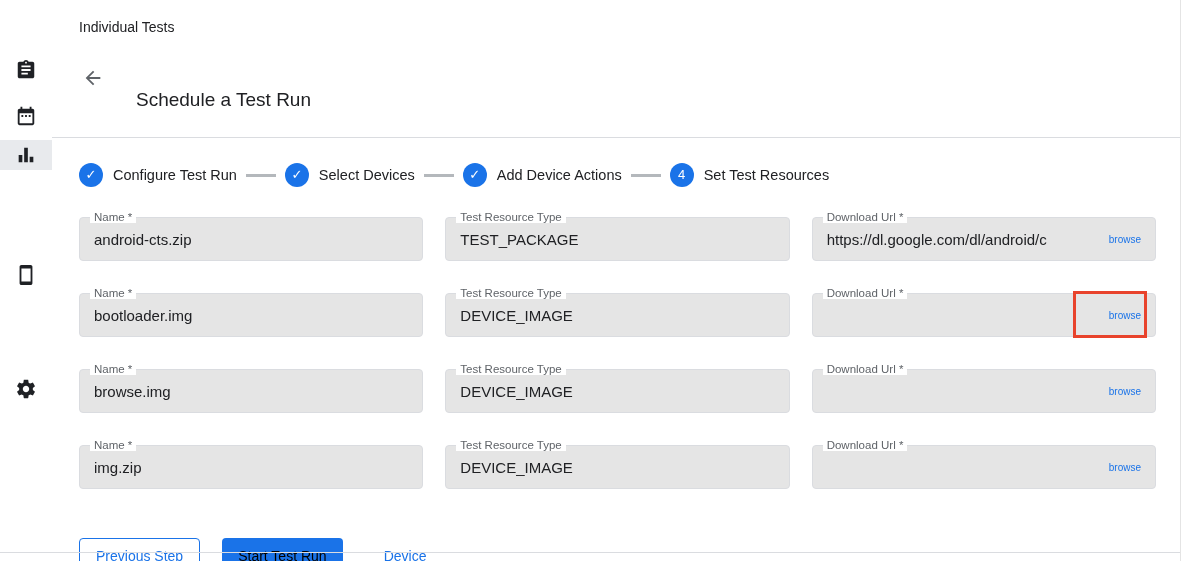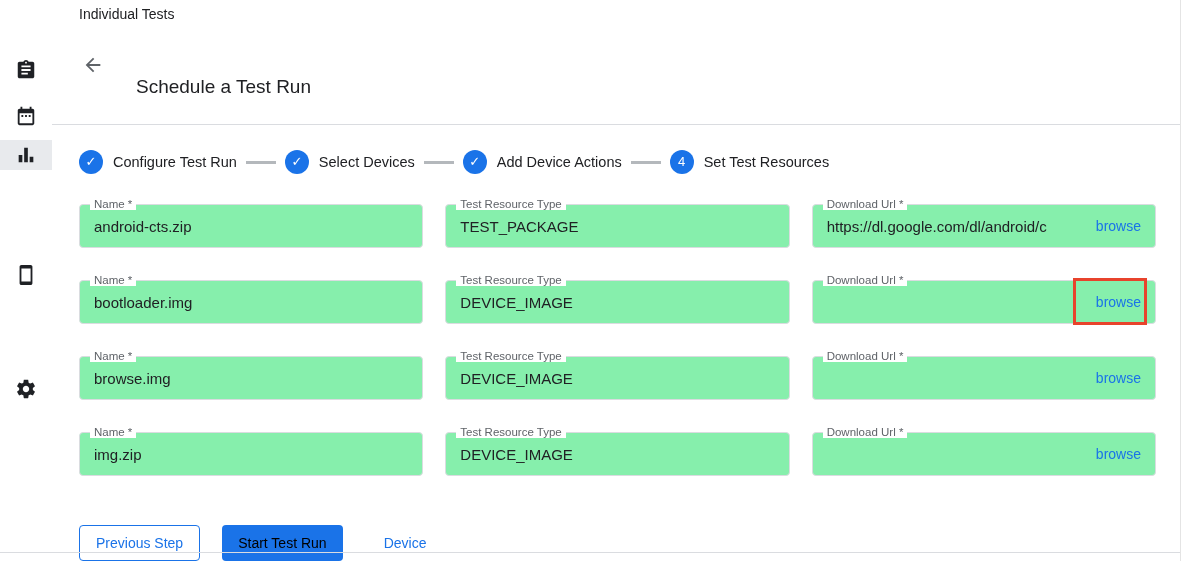--- a/index.html
+++ b/index.html
@@ -37,21 +37,21 @@
   .nav-item svg { width: 22px; height: 22px; fill: #1f2125; }
   .nav-item.active { background: #e8eaed; }
 
   
   .content {
     position: absolute; left: 52px; right: 0; top: 0; bottom: 0;
     padding: 0 24px 0 27px;
   }
 
   .breadcrumb {
-    padding-top: 6px;
+    padding-top: 19px;
     font-size: 14px;
     color: #202124;
   }
   .title-row {
     margin-top: 10px;
     display: flex; align-items: center;
   }
   .back-btn {
     width: 24px; height: 24px;
     display: inline-flex; align-items: center; justify-content: center;
@@ -108,21 +108,21 @@
     display: grid;
     grid-template-columns: repeat(3, 1fr);
     column-gap: 22px;
     row-gap: 32px;
   }
   .field {
     position: relative;
     height: 44px;
     border: 1px solid #dadce0;
     border-radius: 4px;
-    background: #86efac;
+    background: #e5e5e5;
     display: flex; align-items: center;
     padding: 0 14px;
   }
   .flabel {
     position: absolute;
     top: -7px; left: 10px;
     background: #fff;
     padding: 0 4px;
     font-size: 11.5px;
     color: #5f6368;
@@ -131,21 +131,21 @@
   .fvalue {
     flex: 1;
     font-size: 15px;
     color: #202124;
     white-space: nowrap;
     overflow: hidden;
     min-width: 0;
   }
   .browse {
     margin-left: 6px;
-    font-size: 14px;
+    font-size: 10px;
     color: #1a73e8;
     cursor: pointer;
     white-space: nowrap;
     flex: none;
   }
   .annotation-box {
     position: absolute;
     top: -3px; right: 8px;
     width: 74px; height: 47px;
     border: 3px solid #e8432c;

